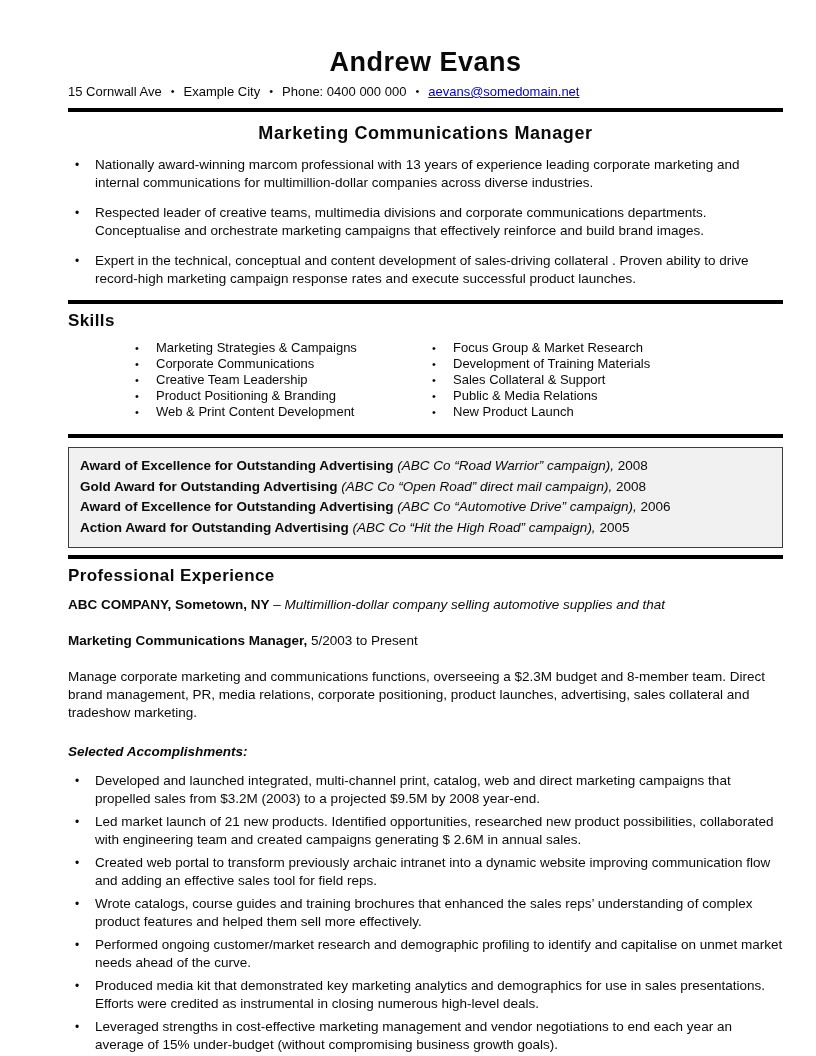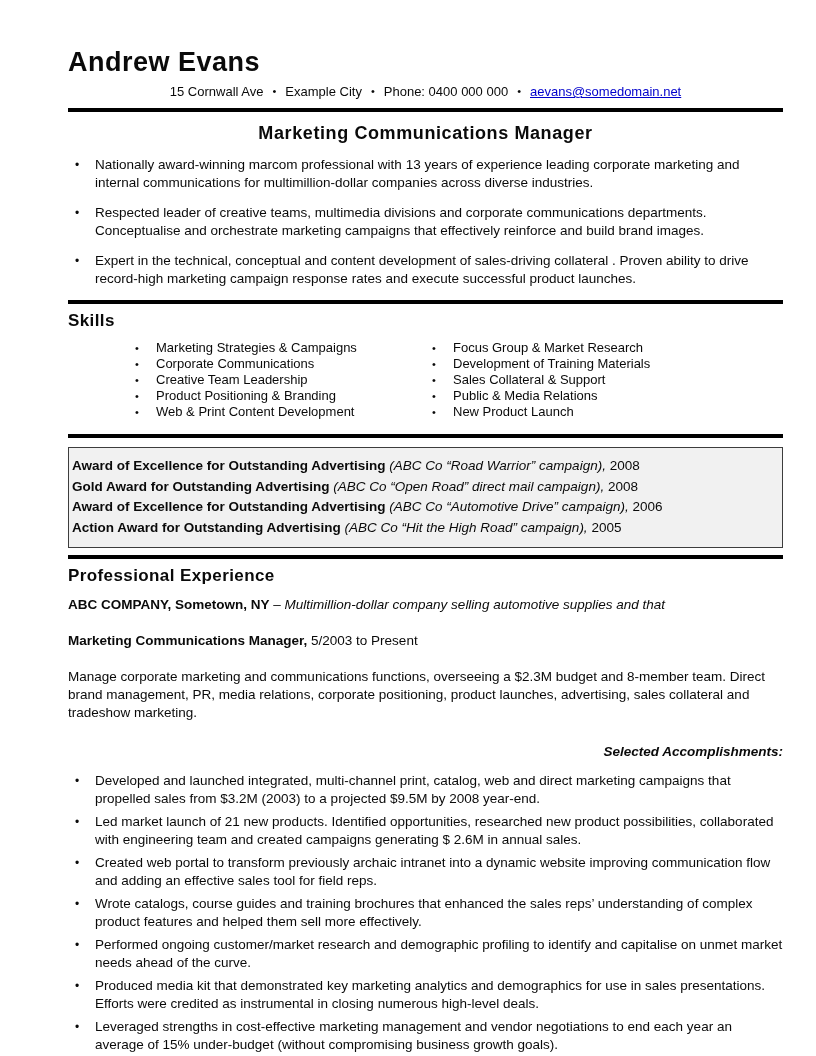--- a/index.html
+++ b/index.html
@@ -6,27 +6,28 @@
   html, body { width: 816px; height: 1056px; background: #ffffff; overflow: hidden; }
   body {
     font-family: "Liberation Sans", "DejaVu Sans", sans-serif;
     color: #0a0a0a;
     font-size: 13.5px;
   }
   .page { padding: 46px 33px 0 68px; }
 
   
   .name {
+    text-align: center;
     font-size: 27px;
     font-weight: bold;
     letter-spacing: 0.5px;
     line-height: 32px;
   }
   .contact {
-    text-align: center;
+    text-align: left;
     font-size: 13px;
     margin-top: 5px;
     line-height: 18px;
     white-space: nowrap;
   }
   .contact .sep { margin: 0 9px; font-size: 11px; position: relative; top: -1px; }
   .email { color: #0000cc; text-decoration: underline; }
 
   .rule { height: 4px; background: #000000; margin-top: 7px; }
 
@@ -60,38 +61,37 @@
   .skills ul li { display: flex; line-height: 16px; }
   .skills .blt { flex: none; width: 21px; font-size: 11px; }
   .skills-left { margin-left: 67px; width: 297px; }
   .skills-right { }
 
   
   .awards-box {
     margin-top: 9px;
     background: #f1f1f1;
     border: 1px solid #3d3d3d;
-    padding: 8px 11px 9px 3px;
+    padding: 8px 11px 9px 11px;
   }
   .award-row { line-height: 20.5px; font-size: 13.5px; }
   .award-title { font-weight: bold; }
   .award-detail { font-style: italic; }
 
   
   .company-line { margin-top: 8px; line-height: 19px; }
   .job-line { margin-top: 17px; line-height: 19px; }
   .b { font-weight: bold; }
   .i { font-style: italic; }
   .desc { margin-top: 18px; line-height: 18px; }
   .accomp-heading {
     margin-top: 21px;
     font-weight: bold;
     font-style: italic;
     line-height: 18px;
-    text-align: right;
   }
 </style>
 </head>
 <body>
 
 <div class="page">
 
   <div class="name">Andrew Evans</div>
 
   <div class="contact">

